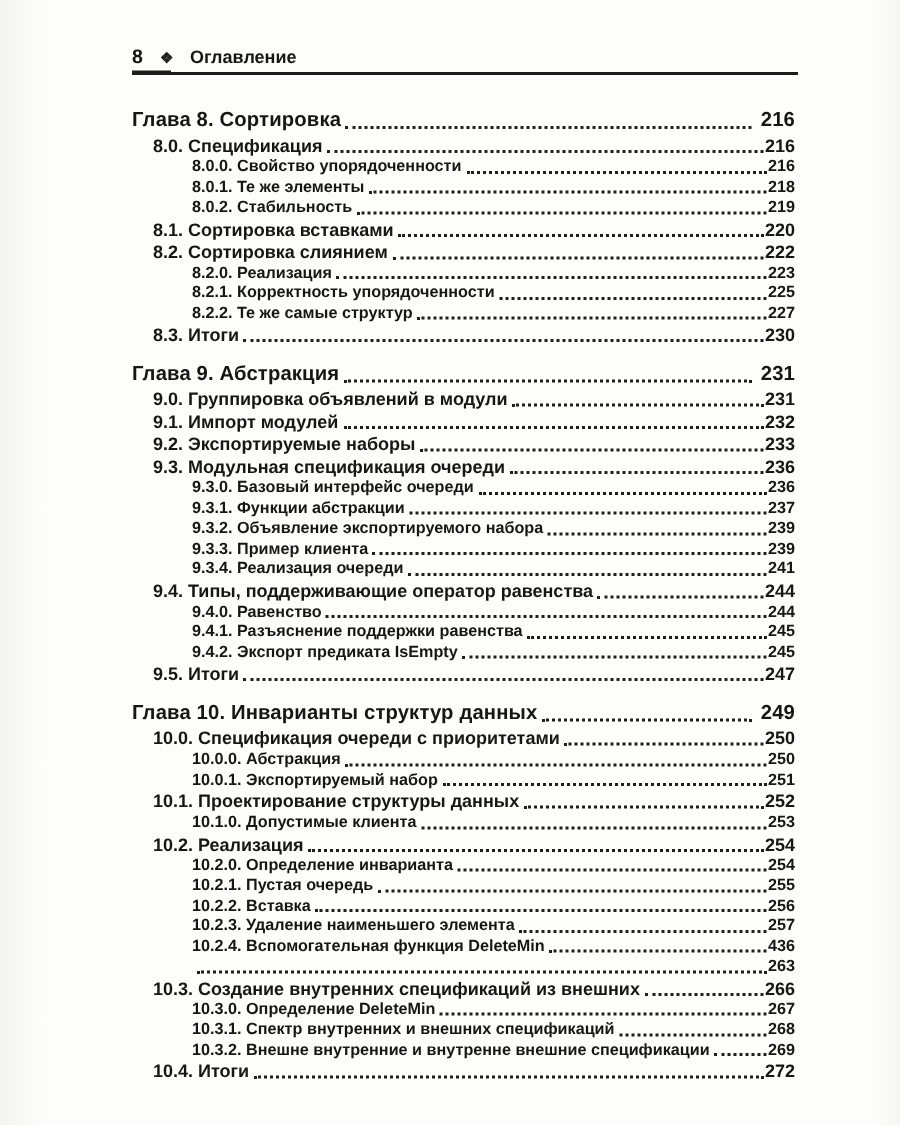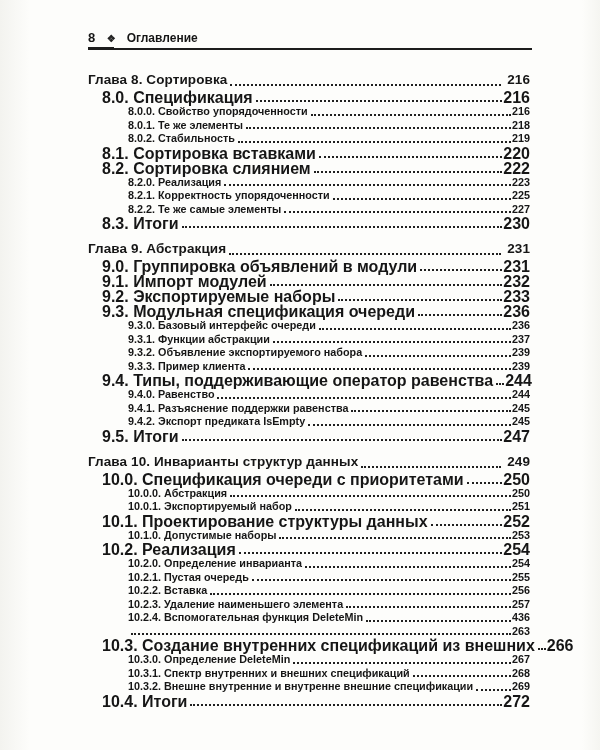--- a/index.html
+++ b/index.html
@@ -56,21 +56,21 @@
   .toc-label { white-space:nowrap; }
   .lvl-chapter {
     font-size:13.5px;
     line-height:20px;
     margin-top:8px;
     letter-spacing:.1px;
   }
   .lvl-chapter .toc-page { margin-left:5px; }
   .lvl-chapter .toc-leader { margin-bottom:4px; }
   .lvl-1 {
-    font-size:16px;
+    font-size:12px;
     line-height:15px;
     padding-left:14px;
   }
   .lvl-2 {
     font-size:10.8px;
     line-height:13.5px;
     padding-left:40px;
     text-align:center;
   }
 </style>
@@ -138,21 +138,21 @@
       <span class="toc-page">223</span>
     </div>
 
     <div class="toc-row lvl-2">
       <span class="toc-label">8.2.1. Корректность упорядоченности</span>
       <span class="toc-leader"></span>
       <span class="toc-page">225</span>
     </div>
 
     <div class="toc-row lvl-2">
-      <span class="toc-label">8.2.2. Те же самые элементы</span>
+      <span class="toc-label">8.2.2. Те же самые структур</span>
       <span class="toc-leader"></span>
       <span class="toc-page">227</span>
     </div>
 
     <div class="toc-row lvl-1">
       <span class="toc-label">8.3. Итоги</span>
       <span class="toc-leader"></span>
       <span class="toc-page">230</span>
     </div>
 
@@ -203,20 +203,25 @@
       <span class="toc-leader"></span>
       <span class="toc-page">239</span>
     </div>
 
     <div class="toc-row lvl-2">
       <span class="toc-label">9.3.3. Пример клиента</span>
       <span class="toc-leader"></span>
       <span class="toc-page">239</span>
     </div>
 
+    <div class="toc-row lvl-2">
+      <span class="toc-label">9.3.4. Реализация очереди</span>
+      <span class="toc-leader"></span>
+      <span class="toc-page">241</span>
+    </div>
 
     <div class="toc-row lvl-1">
       <span class="toc-label">9.4. Типы, поддерживающие оператор равенства</span>
       <span class="toc-leader"></span>
       <span class="toc-page">244</span>
     </div>
 
     <div class="toc-row lvl-2">
       <span class="toc-label">9.4.0. Равенство</span>
       <span class="toc-leader"></span>
@@ -265,21 +270,21 @@
       <span class="toc-page">251</span>
     </div>
 
     <div class="toc-row lvl-1">
       <span class="toc-label">10.1. Проектирование структуры данных</span>
       <span class="toc-leader"></span>
       <span class="toc-page">252</span>
     </div>
 
     <div class="toc-row lvl-2">
-      <span class="toc-label">10.1.0. Допустимые наборы</span>
+      <span class="toc-label">10.1.0. Допустимые клиента</span>
       <span class="toc-leader"></span>
       <span class="toc-page">253</span>
     </div>
 
     <div class="toc-row lvl-1">
       <span class="toc-label">10.2. Реализация</span>
       <span class="toc-leader"></span>
       <span class="toc-page">254</span>
     </div>
 

